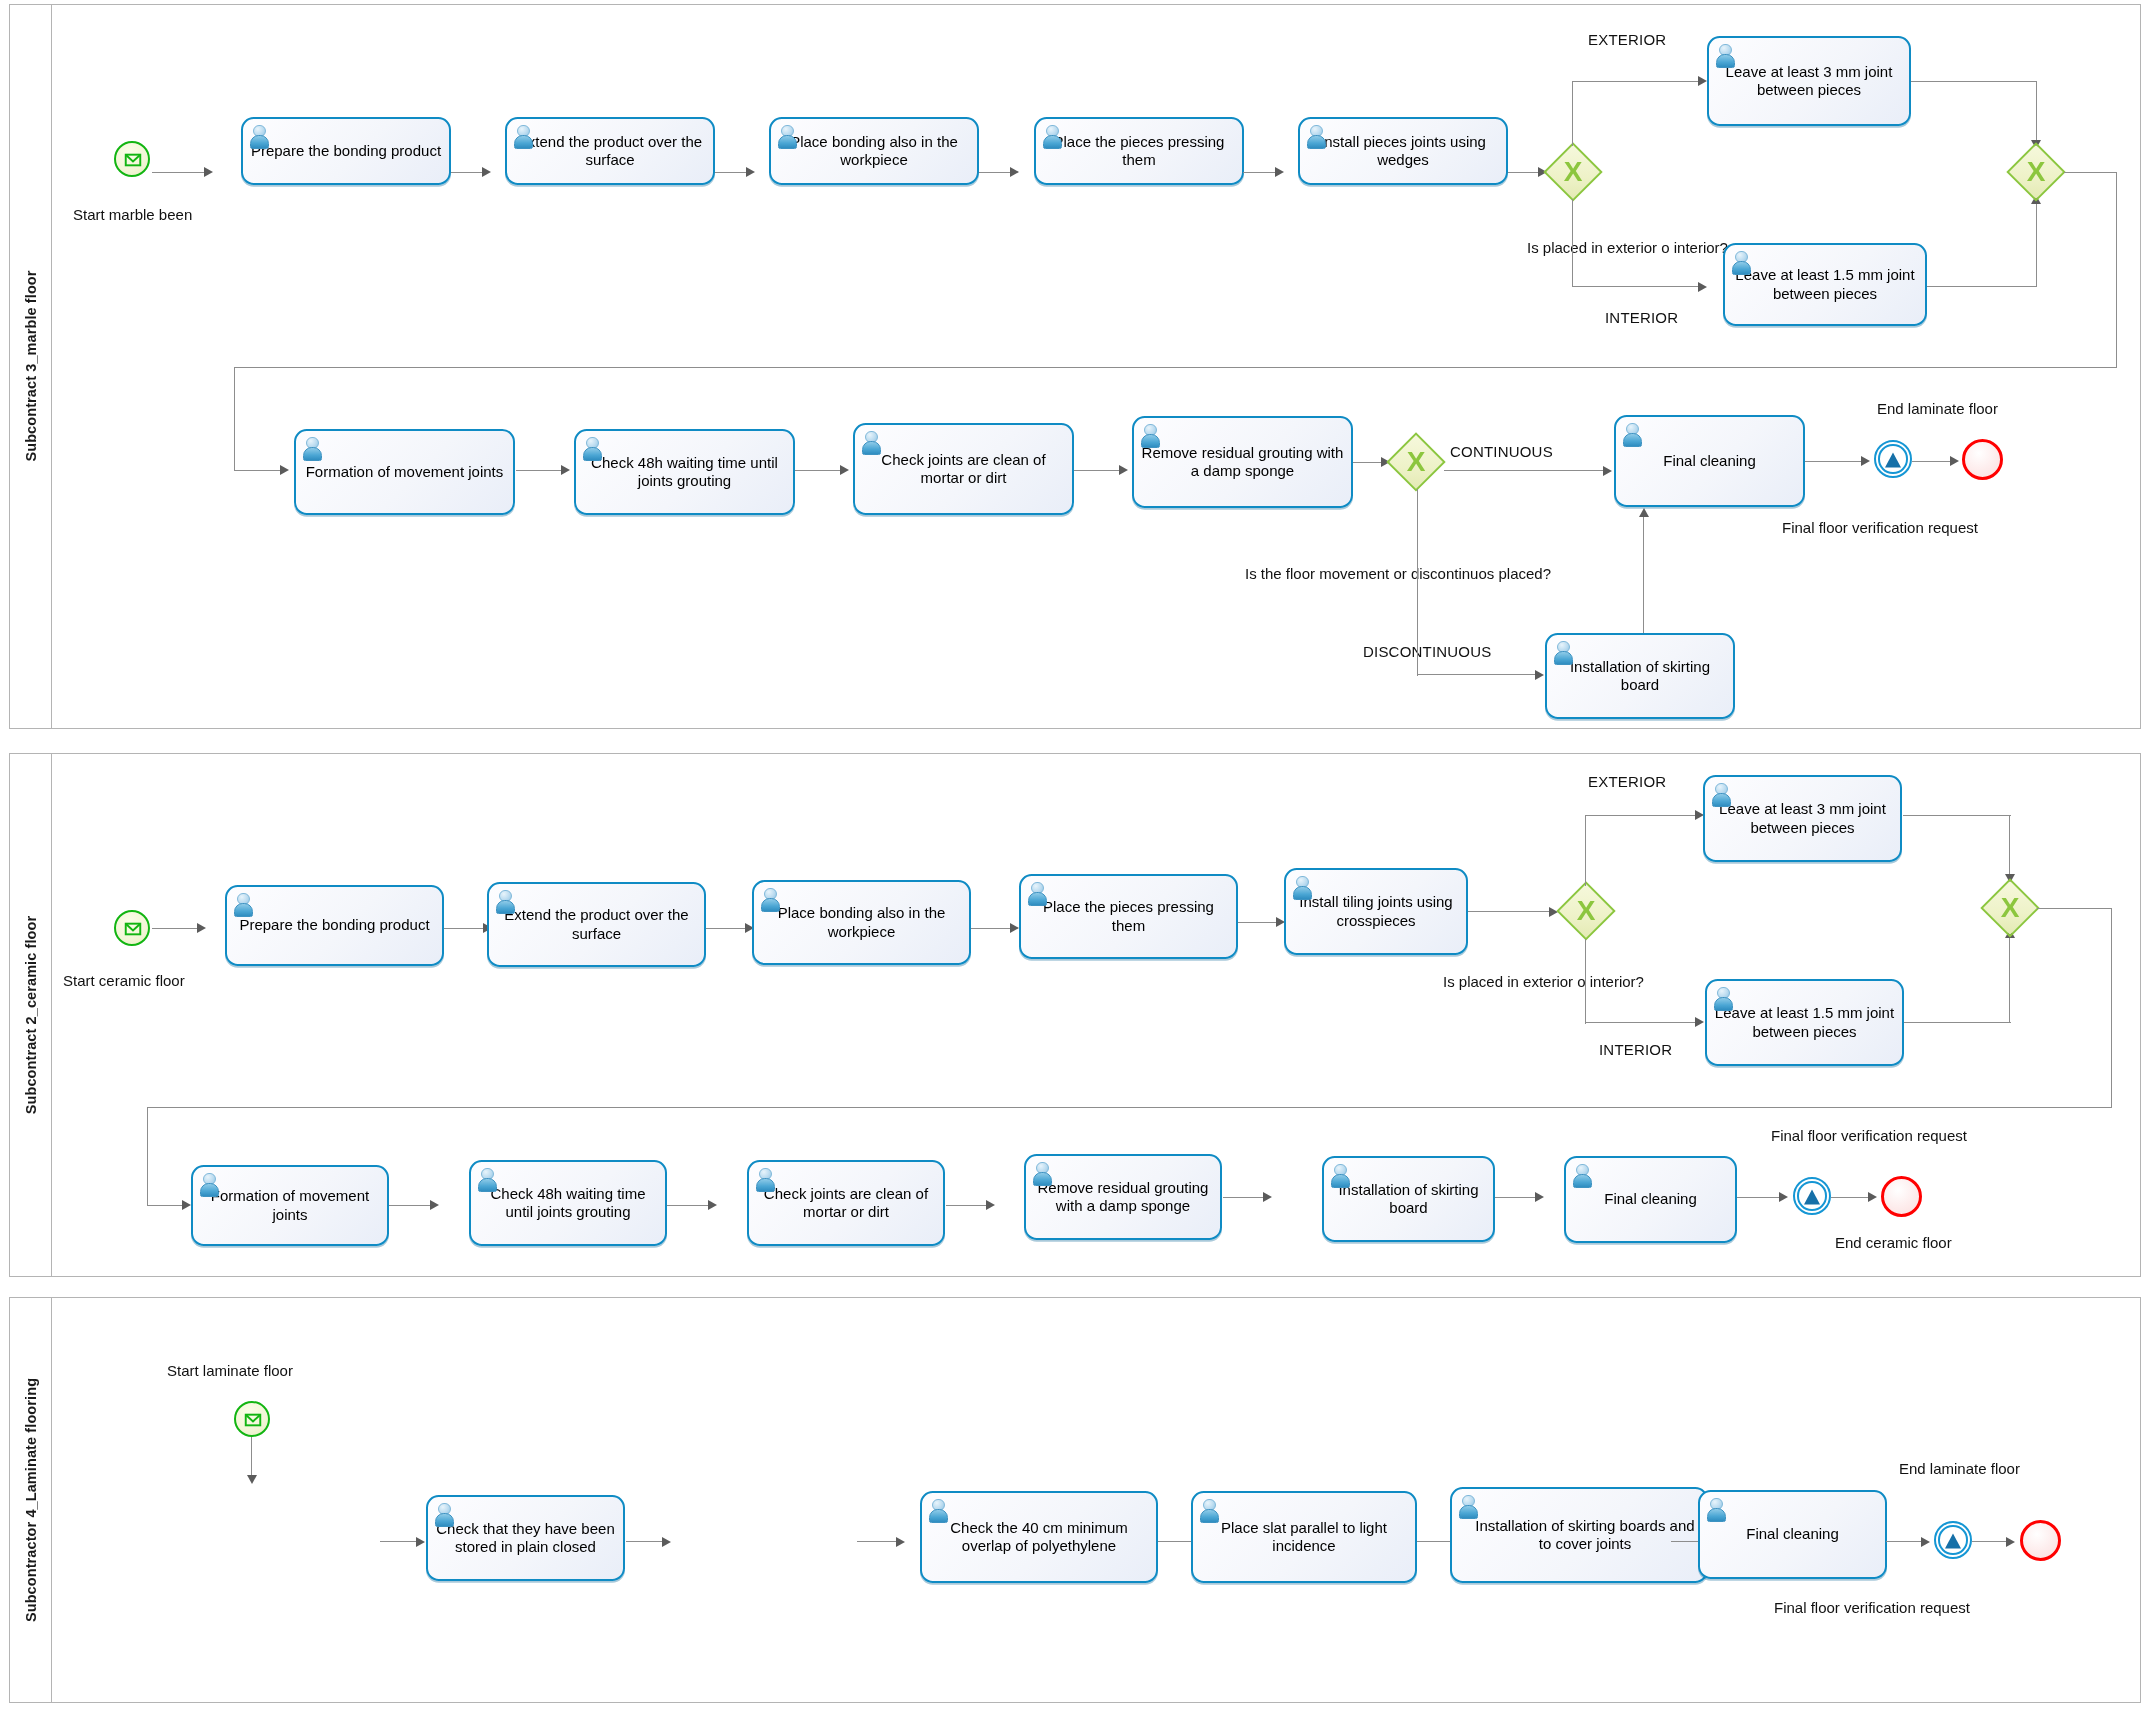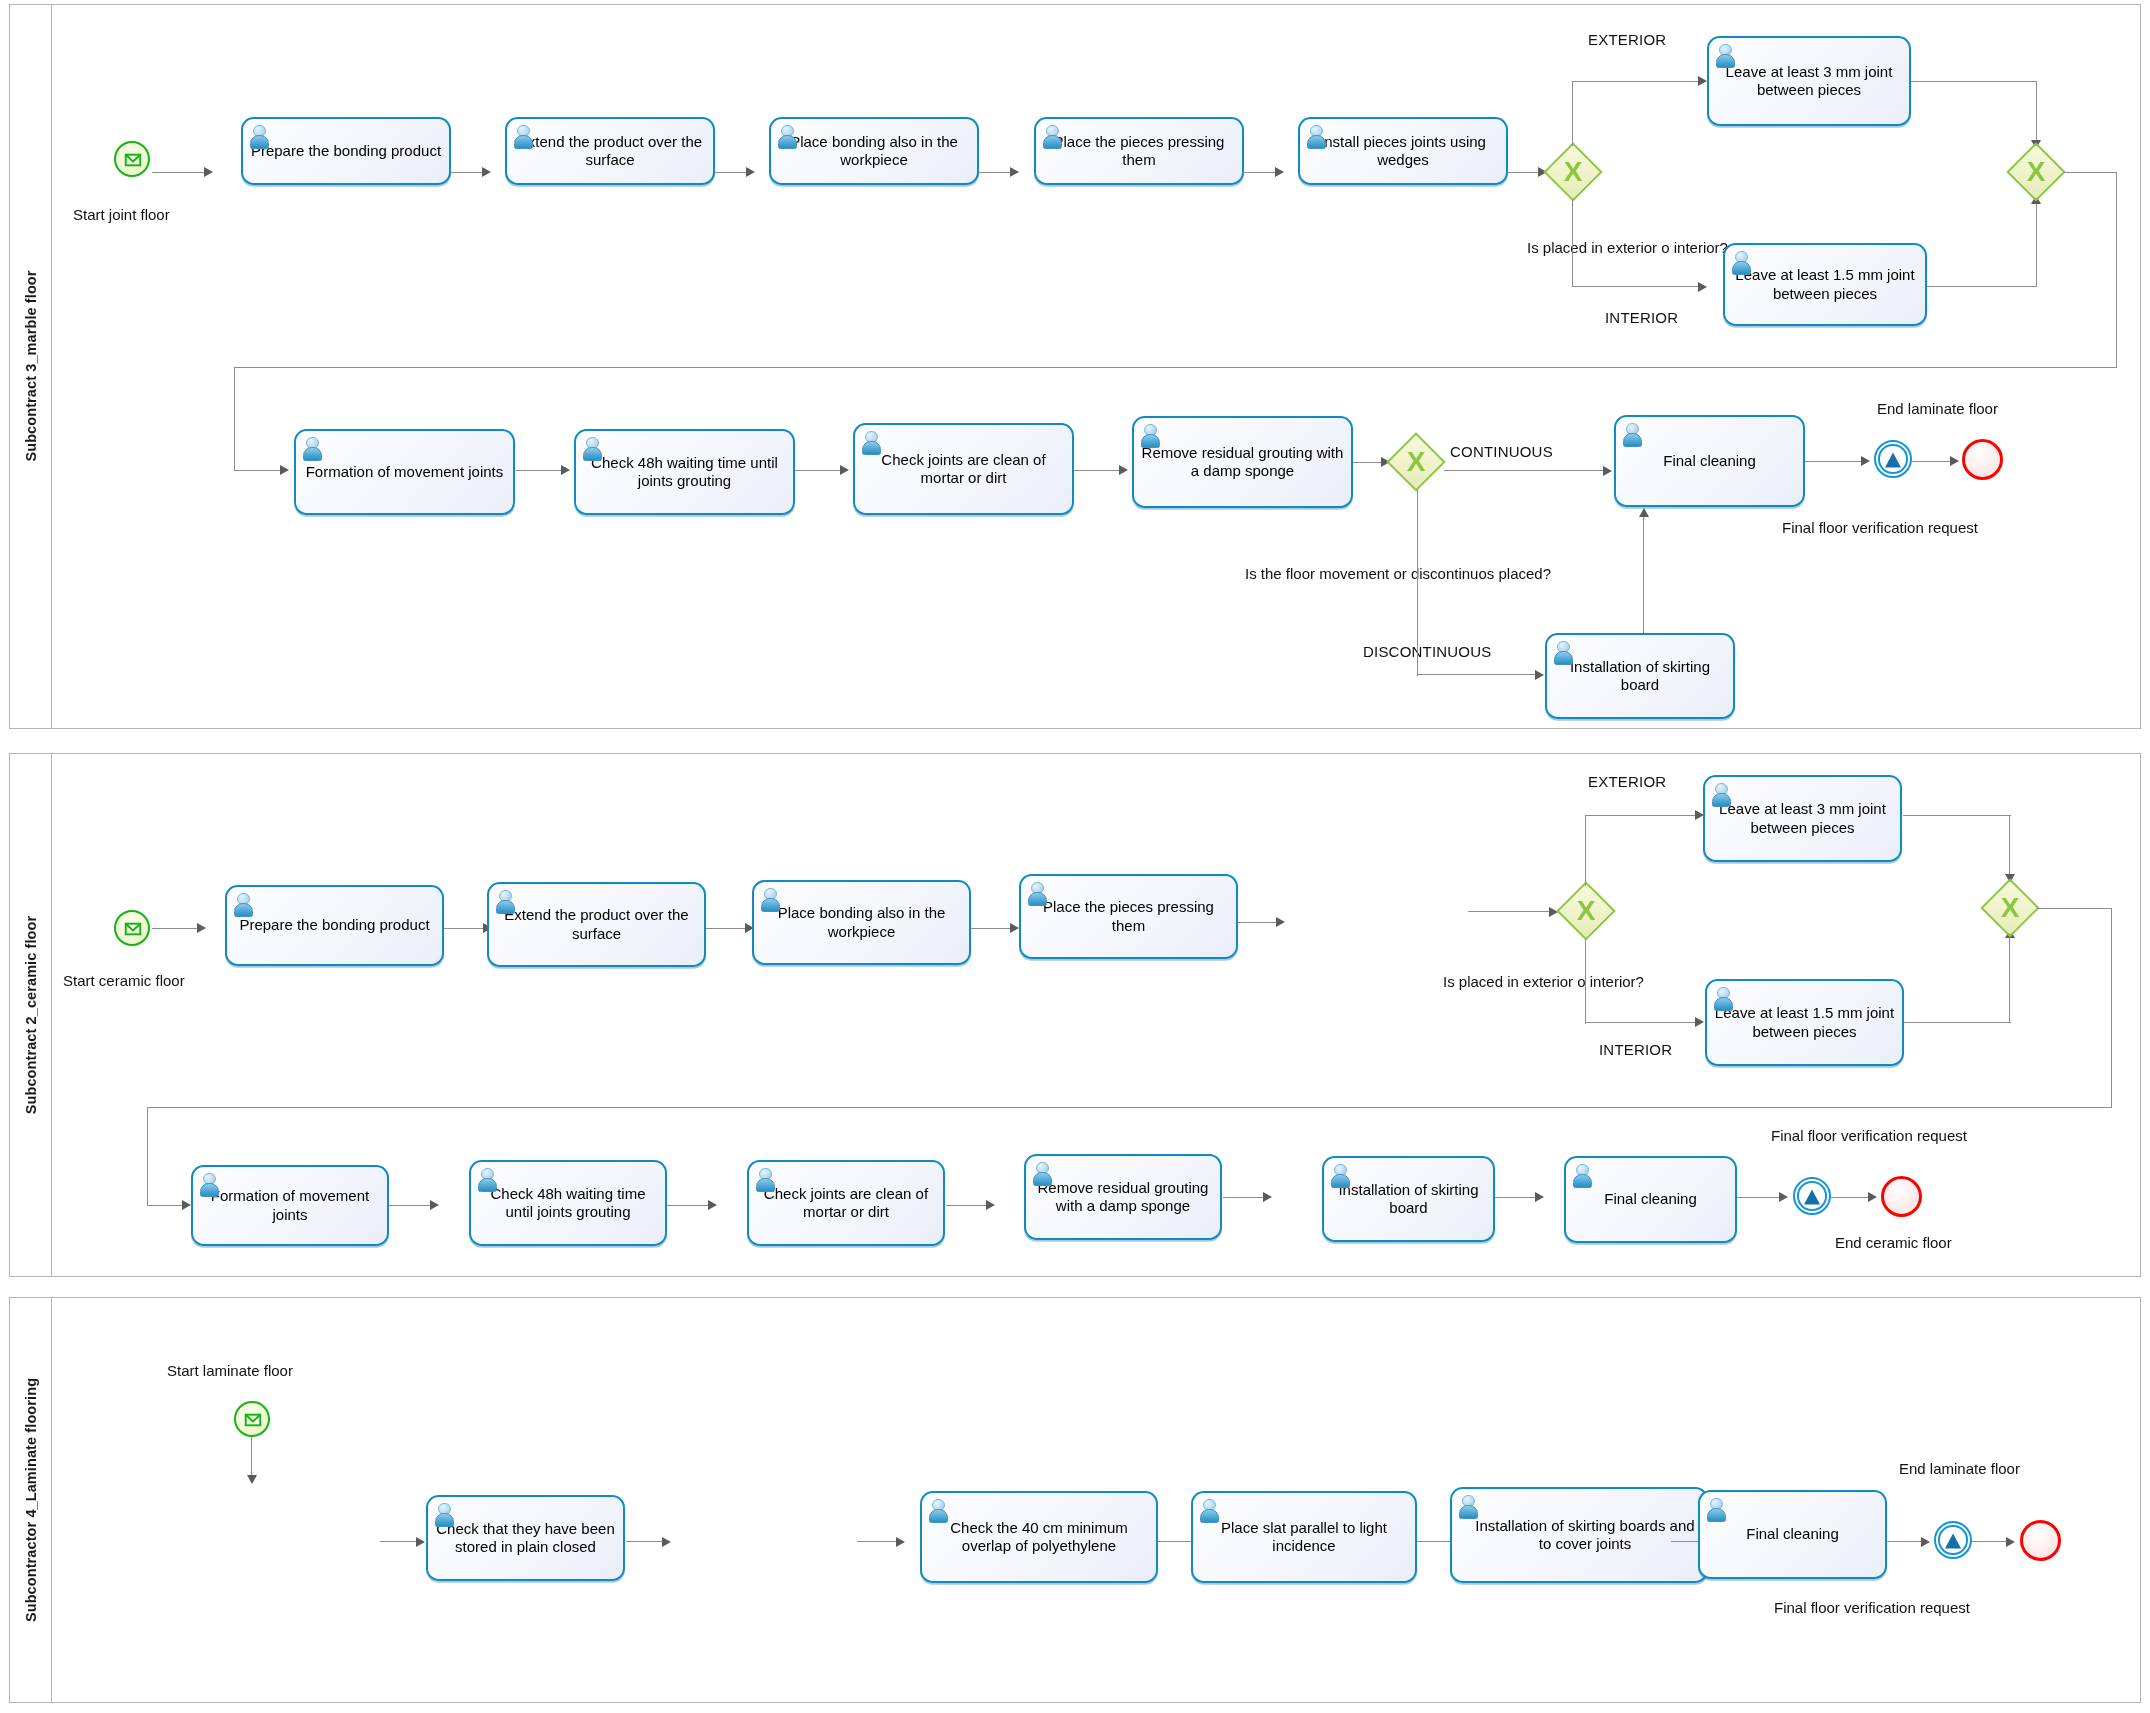--- a/index.html
+++ b/index.html
@@ -74,21 +74,21 @@
       <span class="lane-title">Subcontract 3_marble floor</span>
     </div>
   </div>
 
   <div class="ev ev-start" style="left:114px;top:141px;width:36px;height:36px;">
     <svg viewBox="0 0 62 62" width="30" height="30" style="position:absolute;left:1.7px;top:1.7px;">
       <rect x="16" y="20" width="30" height="22" fill="none" stroke="#12b512" stroke-width="4"></rect>
       <polyline points="16,20 31,34 46,20" fill="none" stroke="#12b512" stroke-width="4"></polyline>
     </svg>
   </div>
-  <div class="txt" style="left:73px;top:206px;">Start joint floor</div>
+  <div class="txt" style="left:73px;top:206px;">Start marble been</div>
 
   <div class="edge eh" style="left:152px;top:172px;width:56px;"></div>
   <div class="arrow ar-r" style="left:204px;top:167px;"></div>
 
   <div class="task" style="left:241px;top:117px;width:210px;height:68px;">
     <span class="pico">
         <span class="head"></span>
         <span class="body"></span>
       </span>
     <span class="label">Prepare the bonding product</span>
@@ -322,20 +322,27 @@
   <div class="task" style="left:1019px;top:874px;width:219px;height:85px;">
     <span class="pico">
         <span class="head"></span>
         <span class="body"></span>
       </span>
     <span class="label">Place the pieces pressing them</span>
   </div>
   <div class="edge eh" style="left:1238px;top:922px;width:42px;"></div>
   <div class="arrow ar-r" style="left:1276px;top:917px;"></div>
 
+  <div class="task" style="left:1284px;top:868px;width:184px;height:87px;">
+    <span class="pico">
+        <span class="head"></span>
+        <span class="body"></span>
+      </span>
+    <span class="label">Install tiling joints using crosspieces</span>
+  </div>
   <div class="edge eh" style="left:1468px;top:911px;width:85px;"></div>
   <div class="arrow ar-r" style="left:1549px;top:907px;"></div>
 
   <div class="gw" style="left:1559px;top:884px;width:54px;height:54px;">
     <div class="dia"></div>
     <div class="x">X</div>
   </div>
   <div class="txt" style="left:1443px;top:973px;">Is placed in exterior o interior?</div>
 
   <div class="edge ev2" style="left:1585px;top:876px;height:9.3px;"></div>

